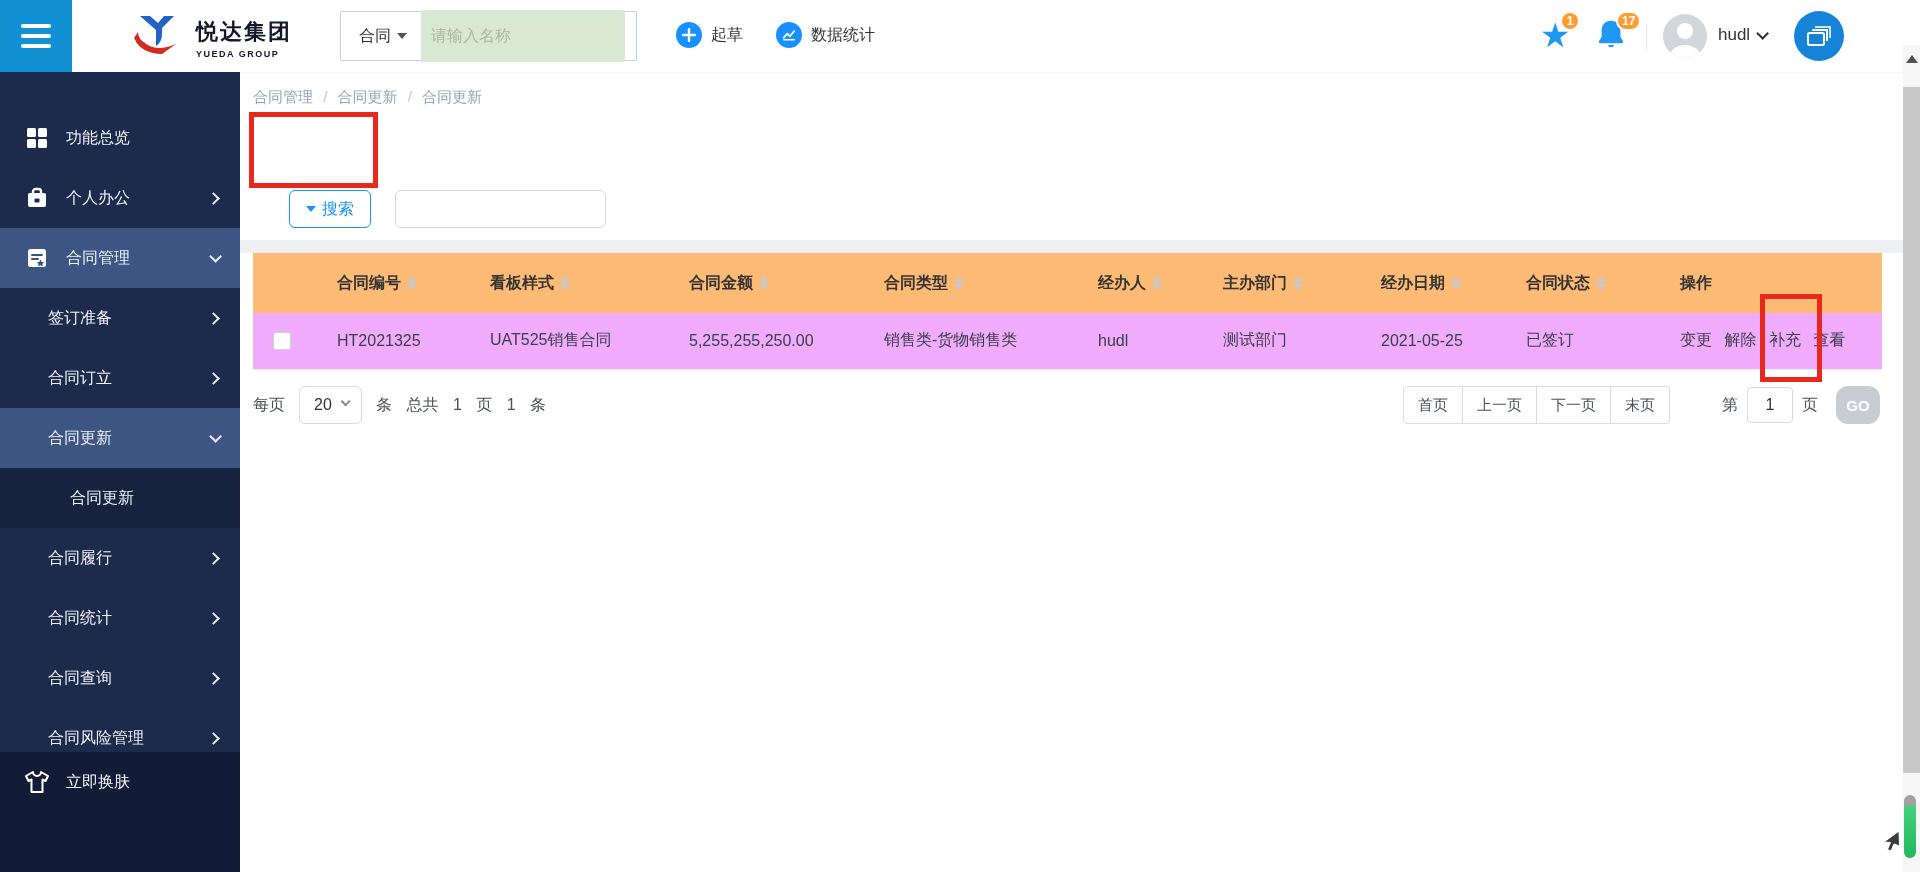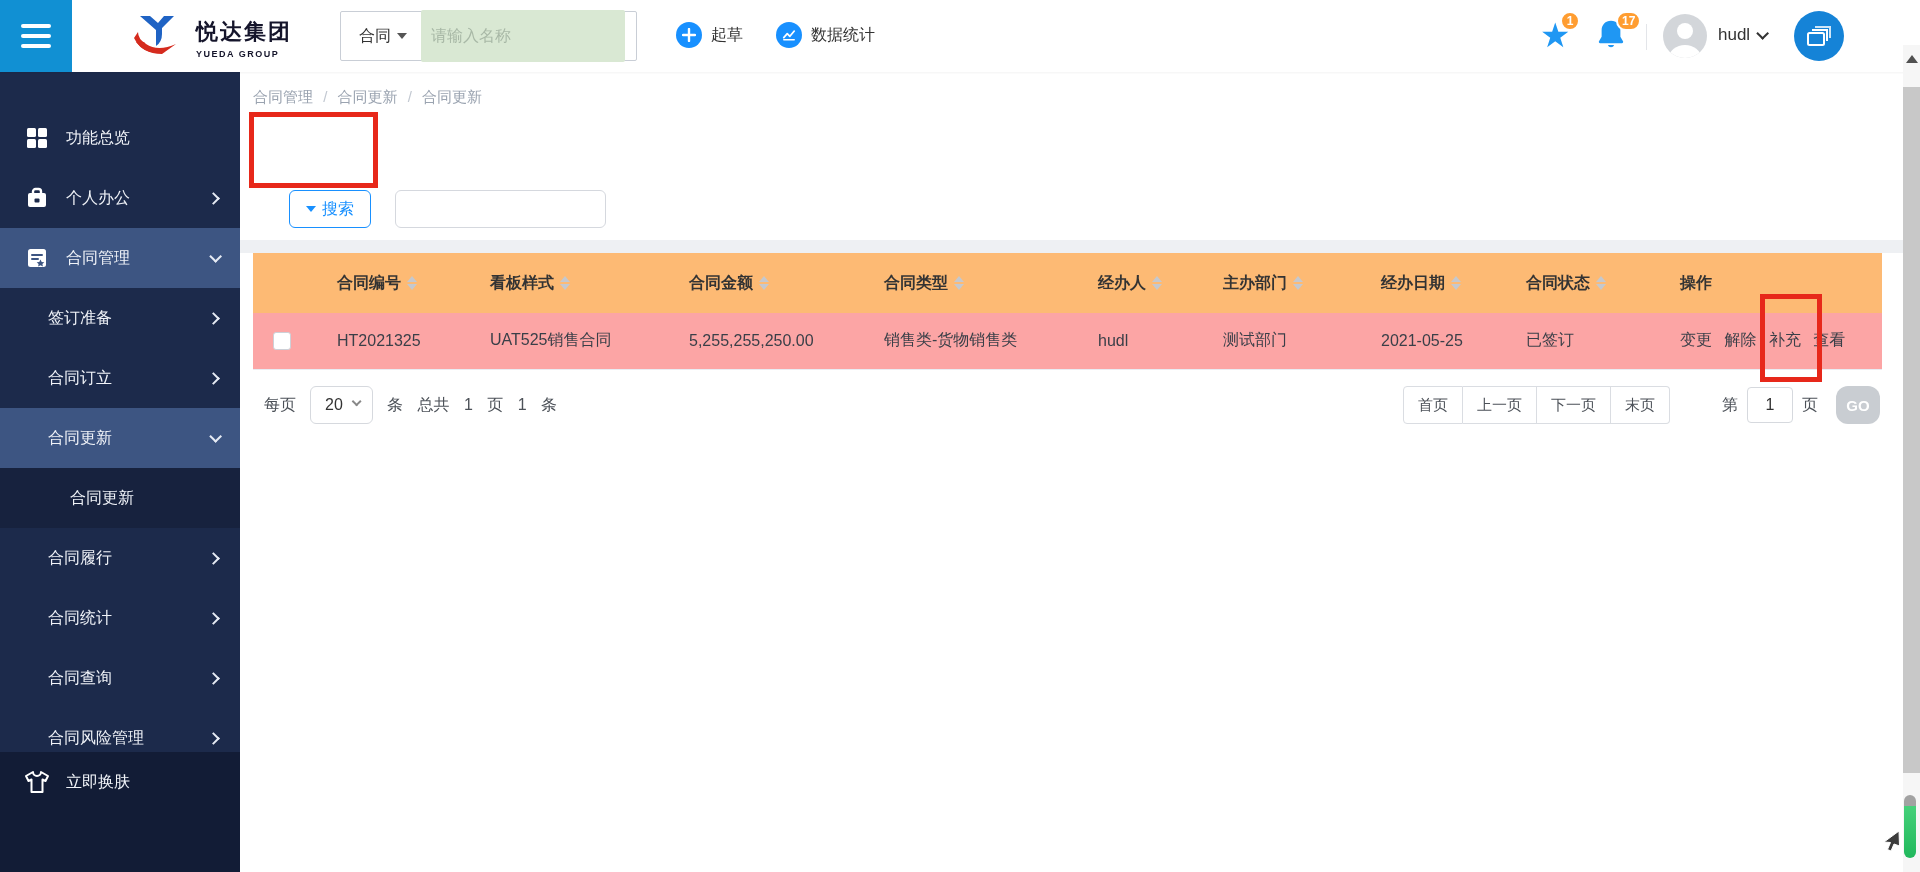--- a/index.html
+++ b/index.html
@@ -70,29 +70,29 @@
                 display:flex; align-items:center; justify-content:center; gap:6px; }
   .search-btn .tri { width:0; height:0; border-left:5px solid transparent; border-right:5px solid transparent; border-top:6px solid #1890ff; }
   .filter-input { position:absolute; left:155px; top:118px; width:211px; height:38px; border:1px solid #d5d8de;
                   border-radius:6px; font-size:15px; padding:0 10px; outline:none; }
   .gray-strip { position:absolute; left:0; top:168px; width:1663px; height:13px; background:#eef0f3; }
 
   table.grid { position:absolute; left:13px; top:181px; width:1629px; border-collapse:collapse; table-layout:fixed; }
   table.grid th { height:60px; background:#fdba74; font-size:16px; font-weight:bold; color:#333;
                   text-align:left; padding-left:20px; white-space:nowrap; }
   table.grid td { height:56px; font-size:16px; color:#3a3f48; text-align:left; padding-left:20px;
-                  border-bottom:1px solid #e9ecf2; white-space:nowrap; background:#fca5a5; }
+                  border-bottom:1px solid #e9ecf2; white-space:nowrap; background:#f0abfc; }
   .sorter { display:inline-flex; flex-direction:column; gap:2px; margin-left:6px; vertical-align:middle; }
   .sorter .up { width:0; height:0; border-left:5px solid transparent; border-right:5px solid transparent; border-bottom:6px solid #c5c8ce; }
   .sorter .dn { width:0; height:0; border-left:5px solid transparent; border-right:5px solid transparent; border-top:6px solid #c5c8ce; }
   .checkbox { width:18px; height:18px; border:1px solid #cdd0d7; border-radius:3px; background:#fff; cursor:pointer; }
   .row-action { margin-right:8px; cursor:pointer; }
 
   .pager { position:absolute; left:0; top:303px; width:1663px; height:60px; display:flex; align-items:center;
-           font-size:16px; color:#4c5158; padding:0 23px 0 24px; }
+           font-size:16px; color:#4c5158; padding:0 23px 0 13px; }
   .pp-select { width:63px; height:38px; border:1px solid #d6d9de; border-radius:6px; background:#fff; margin:0 14px;
                display:flex; align-items:center; justify-content:center; gap:8px; font-size:16px; color:#333; cursor:pointer; }
   .pp-select .chev { width:7px; height:7px; color:#888; margin-top:-3px; }
   .totals span { margin-right:10px; }
   .pg-group { margin-left:auto; display:flex; }
   .pg-btn { height:38px; padding:0 14px; background:#fff; border:1px solid #dadde2; border-left:none;
             font-size:15px; color:#4c5158; display:flex; align-items:center; cursor:pointer; }
   .pg-btn:first-child { border-left:1px solid #dadde2; border-radius:4px 0 0 4px; }
   .pg-btn:last-child { border-radius:0 4px 4px 0; }
   .jump { display:flex; align-items:center; margin-left:52px; gap:9px; }

